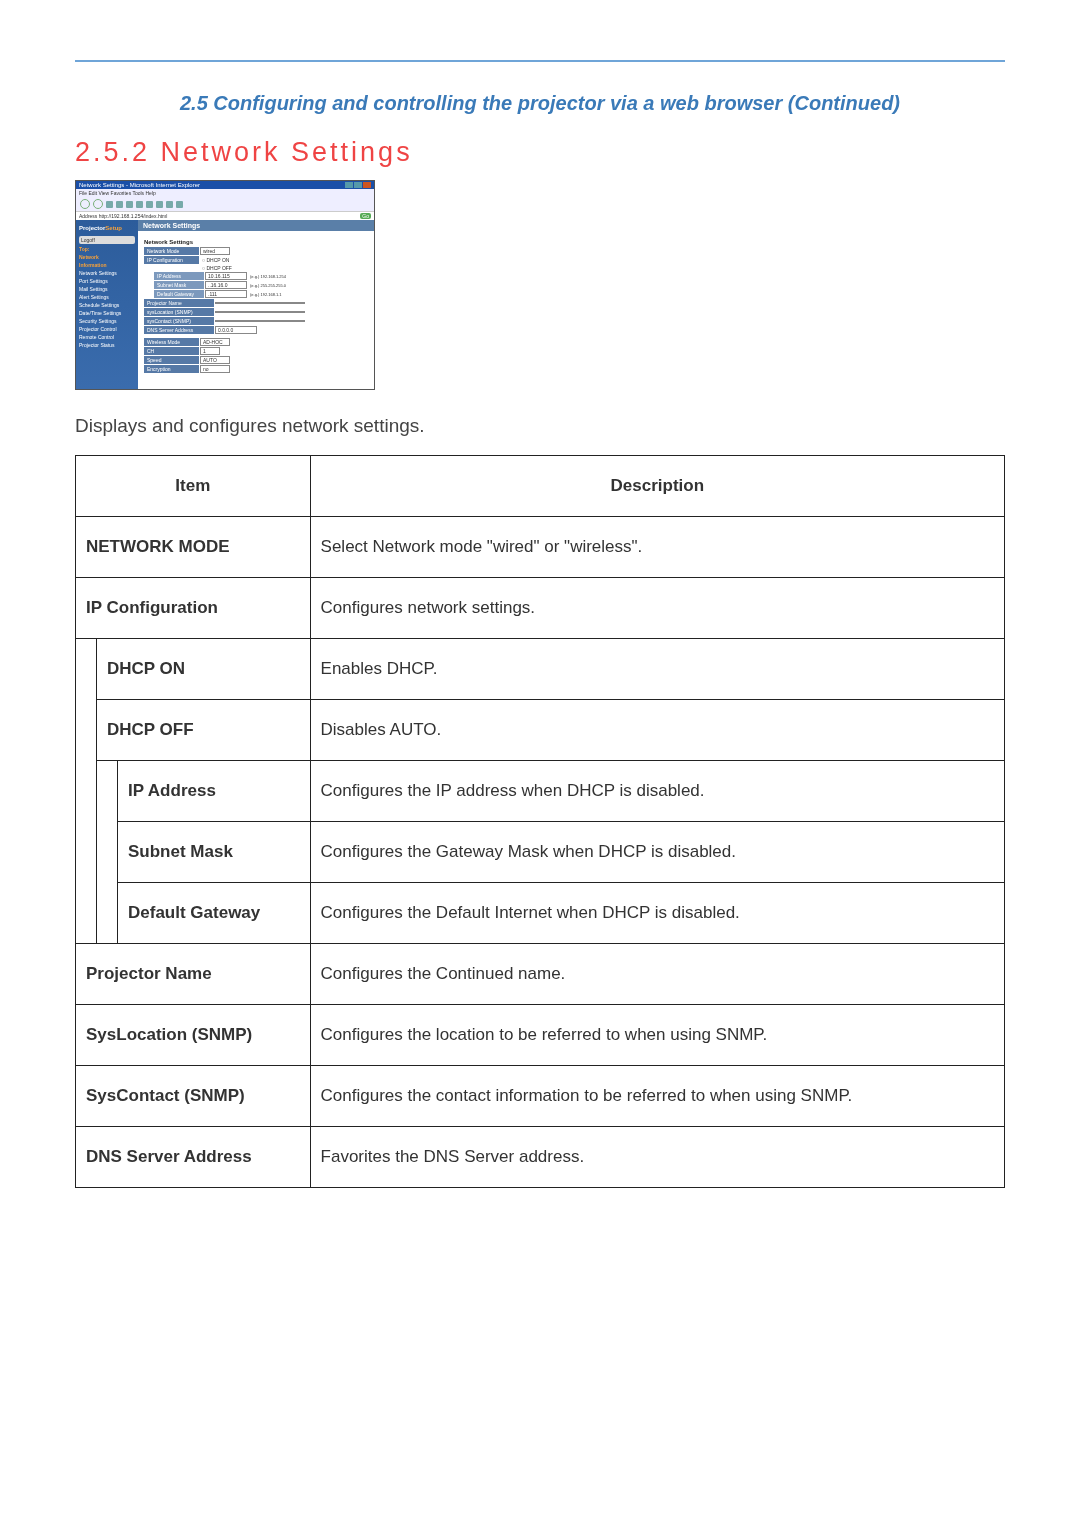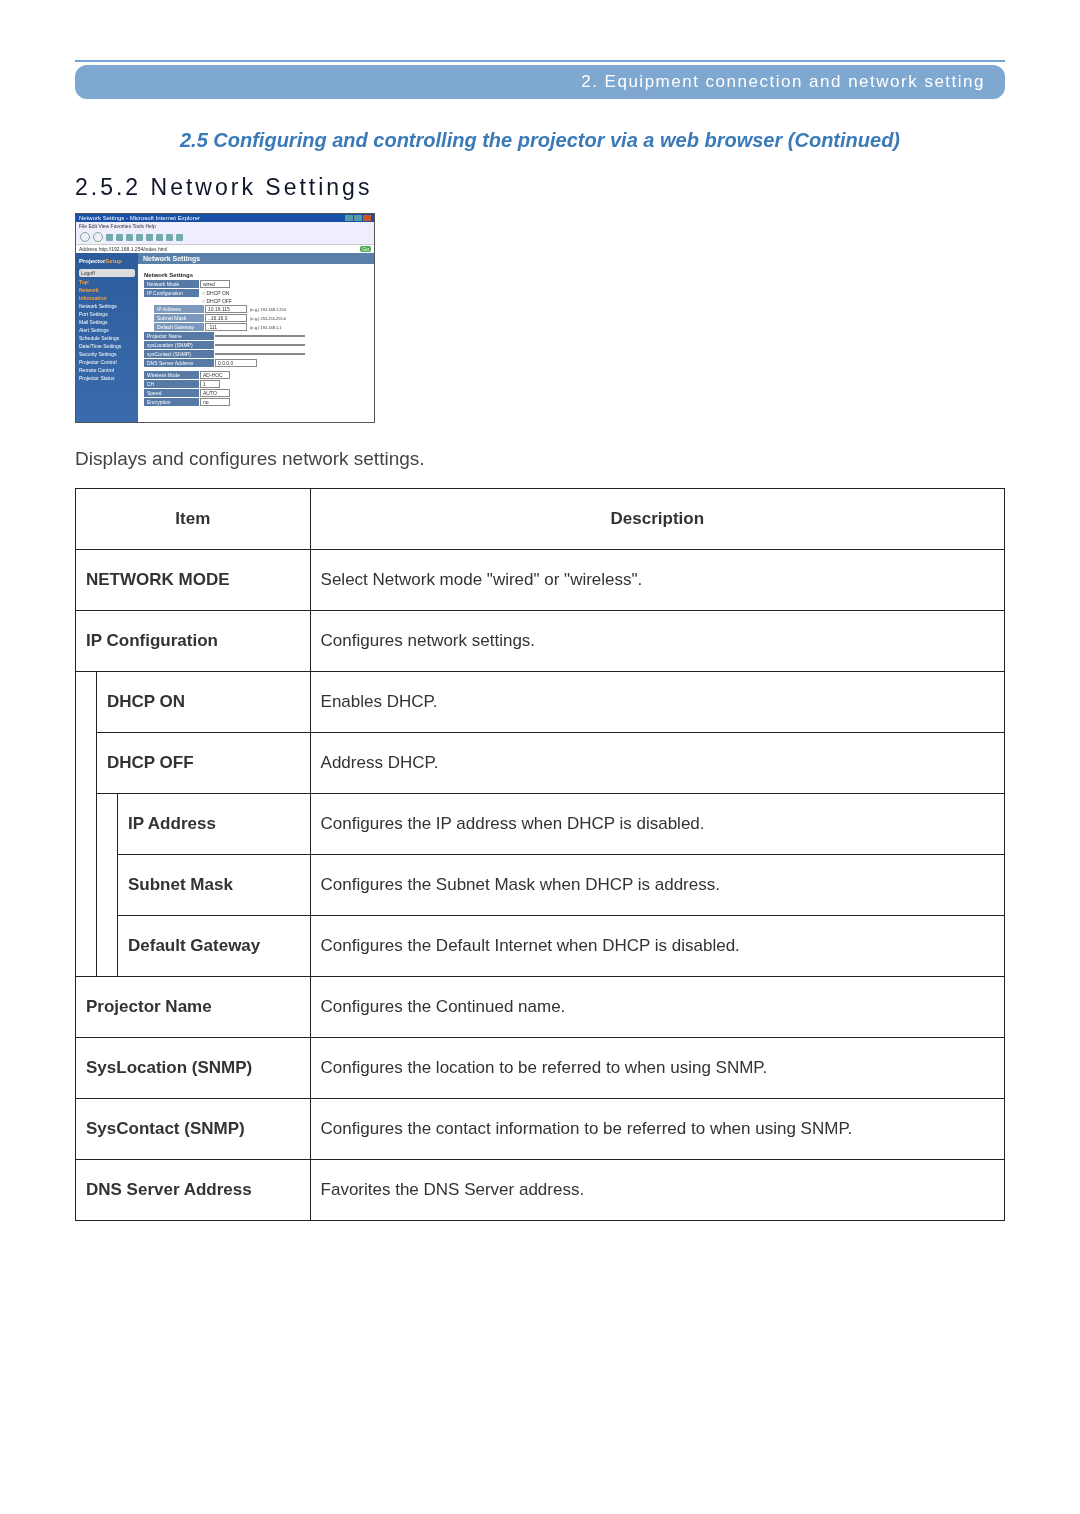--- a/index.html
+++ b/index.html
@@ -30,22 +30,22 @@
     .section-heading {
       color: #3a7ab8;
       font-style: italic;
       font-weight: bold;
       font-size: 20px;
       margin-top: 30px;
       margin-bottom: 22px;
       text-align: center;
     }
     .subsection-heading {
-      color: #0f172a;
-      font-size: 23px;
+      color: #ef4444;
+      font-size: 27px;
       letter-spacing: 3px;
       margin-bottom: 12px;
     }
     .screenshot {
       width: 300px;
       height: 210px;
       border: 1px solid #555;
       background: #f3f4f6;
       position: relative;
       overflow: hidden;
@@ -135,21 +135,20 @@
       font-size: 17px;
       color: #be185d;
       margin-top: 380px;
     }
   </style>
 </head>
 <body>
 
 <div class="page">
   <div class="divider-line"></div>
-  <div class="chapter-bar">2. Equipment connection and network setting</div>
 
   <div class="section-heading">2.5 Configuring and controlling the projector via a web browser (Continued)</div>
   <div class="subsection-heading">2.5.2 Network Settings</div>
 
   <div class="screenshot">
     <div class="ss-titlebar">
       <span>Network Settings - Microsoft Internet Explorer</span>
       <span class="ss-winbtns">
         <span class="ss-winbtn b"></span>
         <span class="ss-winbtn b"></span>
@@ -287,33 +286,33 @@
           <td>Configures network settings.</td>
         </tr>
         <tr>
           <td style="border-right: none; border-top: none; border-bottom: none; width: 20px;"></td>
           <td colspan="2" class="itemcell">DHCP ON</td>
           <td>Enables DHCP.</td>
         </tr>
         <tr>
           <td style="border-right: none; border-top: none; border-bottom: none; width: 20px;"></td>
           <td colspan="2" class="itemcell">DHCP OFF</td>
-          <td>Address DHCP.</td>
+          <td>Disables AUTO.</td>
         </tr>
         <tr>
           <td style="border-right: none; border-top: none; border-bottom: none; width: 20px;"></td>
           <td style="border-right: none; border-top: none; border-bottom: none; width: 20px;"></td>
           <td class="itemcell">IP Address</td>
           <td>Configures the IP address when DHCP is disabled.</td>
         </tr>
         <tr>
           <td style="border-right: none; border-top: none; border-bottom: none; width: 20px;"></td>
           <td style="border-right: none; border-top: none; border-bottom: none; width: 20px;"></td>
           <td class="itemcell">Subnet Mask</td>
-          <td>Configures the Subnet Mask when DHCP is address.</td>
+          <td>Configures the Gateway Mask when DHCP is disabled.</td>
         </tr>
         <tr>
           <td style="border-right: none; border-top: none; border-bottom: none; width: 20px;"></td>
           <td style="border-right: none; border-top: none; border-bottom: none; width: 20px;"></td>
           <td class="itemcell">Default Gateway</td>
           <td>Configures the Default Internet when DHCP is disabled.</td>
         </tr>
         <tr>
           <td colspan="3" class="itemcell">Projector Name</td>
           <td>Configures the Continued name.</td>

